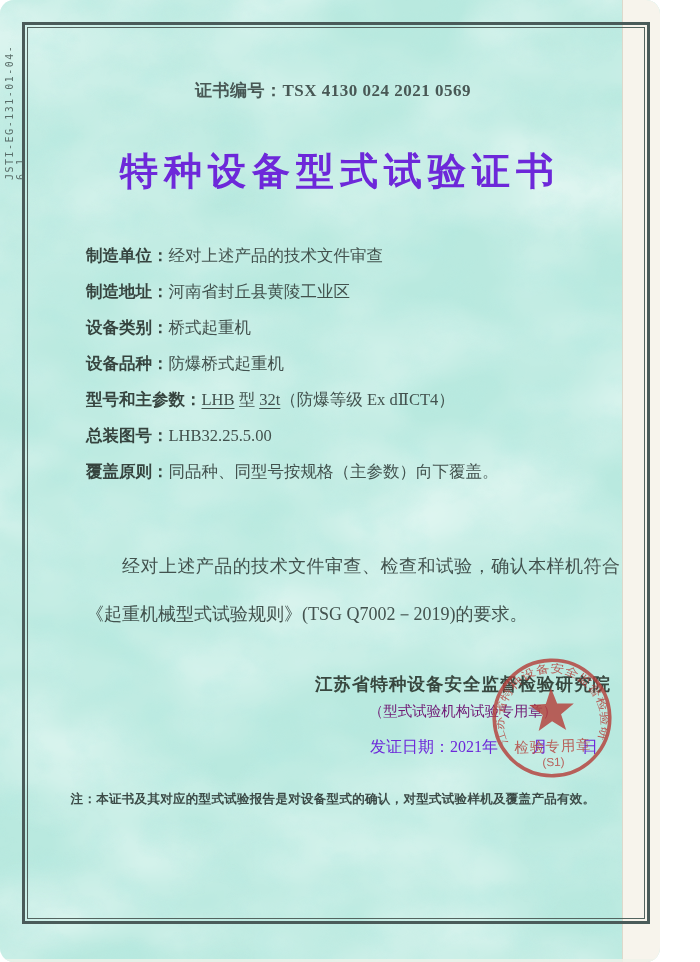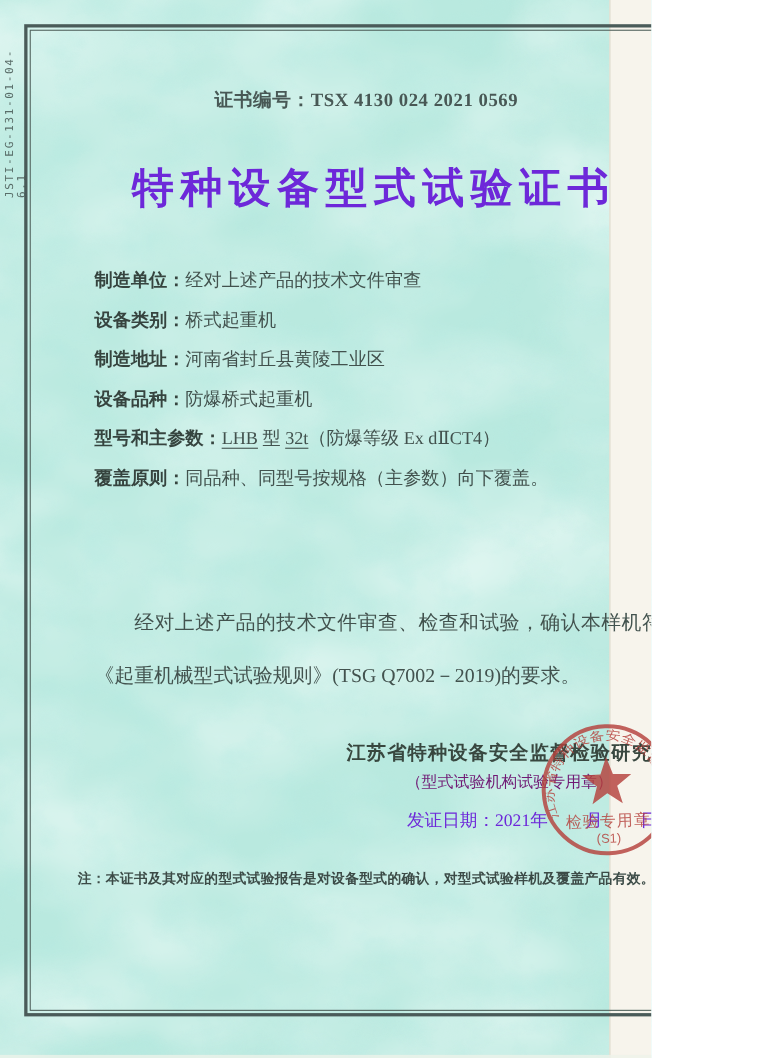--- a/index.html
+++ b/index.html
@@ -1,20 +1,21 @@
 <!DOCTYPE html>
 <html><head>
 <meta charset="utf-8">
 <style>
   html,body{margin:0;padding:0;}
   .page{
-    position:relative;width:592px;height:962px;overflow:hidden;
+    position:relative;width:660px;height:962px;overflow:hidden;
     background:#b9e9df;
     font-family:"Liberation Serif","DejaVu Serif",serif;
     color:#3f4f4d;
+    border-radius:14px;
   }
   .texture{position:absolute;left:0;top:0;width:700px;height:962px;pointer-events:none;}
   .edge-right{position:absolute;right:0;top:0;width:37px;height:962px;background:#f7f4ec;border-left:1px solid #ddd9cb;}
   .edge-bottom{position:absolute;left:0;bottom:0;width:663px;height:3px;background:#eef2ea;opacity:.8;}
   .frame{position:absolute;left:22px;top:22px;width:622px;height:896px;border:3px solid #4a5b59;}
   .frame-inner{position:absolute;left:2px;top:2px;right:2px;bottom:2px;border:1px solid #53645f;}
   .doc-code{
     position:absolute;left:4px;top:30px;height:150px;
     writing-mode:vertical-rl;transform:rotate(180deg);
     font-family:"DejaVu Sans Mono","Liberation Mono",monospace;
@@ -75,30 +76,33 @@
     <span>证书编号：</span><span>TSX 4130 024 2021 0569</span>
   </div>
 
   <div class="title">特种设备型式试验证书</div>
 
   <div class="fields">
     <div class="field-row">
       <span class="flabel">制造单位：</span><span class="fvalue">经对上述产品的技术文件审查</span>
     </div>
     <div class="field-row">
-      <span class="flabel">设备类别：</span><span class="fvalue">桥式起重机</span>
+      <span class="flabel">制造地址：</span><span class="fvalue">河南省封丘县黄陵工业区</span>
     </div>
     <div class="field-row">
-      <span class="flabel">制造地址：</span><span class="fvalue">河南省封丘县黄陵工业区</span>
+      <span class="flabel">设备类别：</span><span class="fvalue">桥式起重机</span>
     </div>
     <div class="field-row">
       <span class="flabel">设备品种：</span><span class="fvalue">防爆桥式起重机</span>
     </div>
     <div class="field-row">
       <span class="flabel">型号和主参数：</span><span class="fvalue uline">LHB</span><span class="fvalue"> 型 </span><span class="fvalue uline">32t</span><span class="fvalue">（防爆等级 Ex dⅡCT4）</span>
+    </div>
+    <div class="field-row">
+      <span class="flabel">总装图号：</span><span class="fvalue">LHB32.25.5.00</span>
     </div>
     <div class="field-row">
       <span class="flabel">覆盖原则：</span><span class="fvalue">同品种、同型号按规格（主参数）向下覆盖。</span>
     </div>
   </div>
 
   <div class="para">经对上述产品的技术文件审查、检查和试验，确认本样机符合《起重机械型式试验规则》(TSG Q7002－2019)的要求。</div>
 
   <div class="issuer-block">
     <div class="issuer-name">江苏省特种设备安全监督检验研究院</div>

